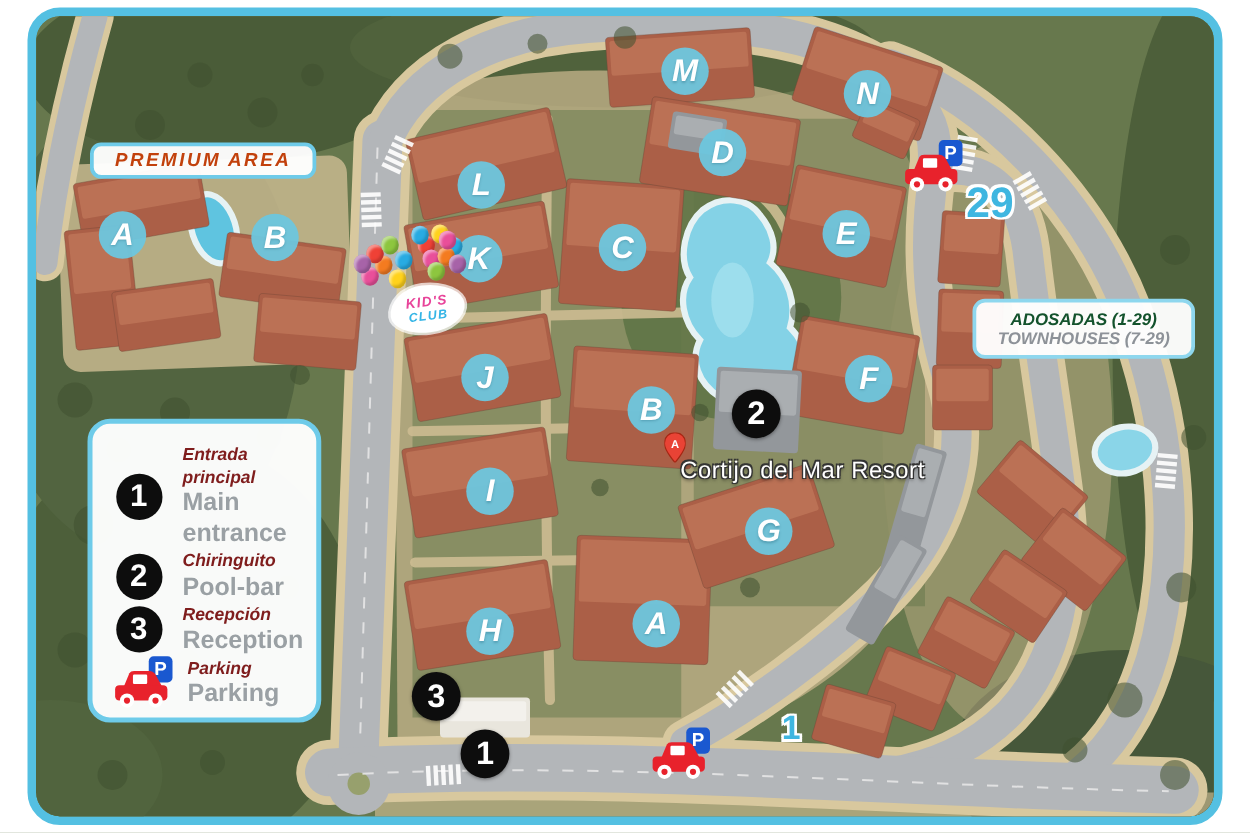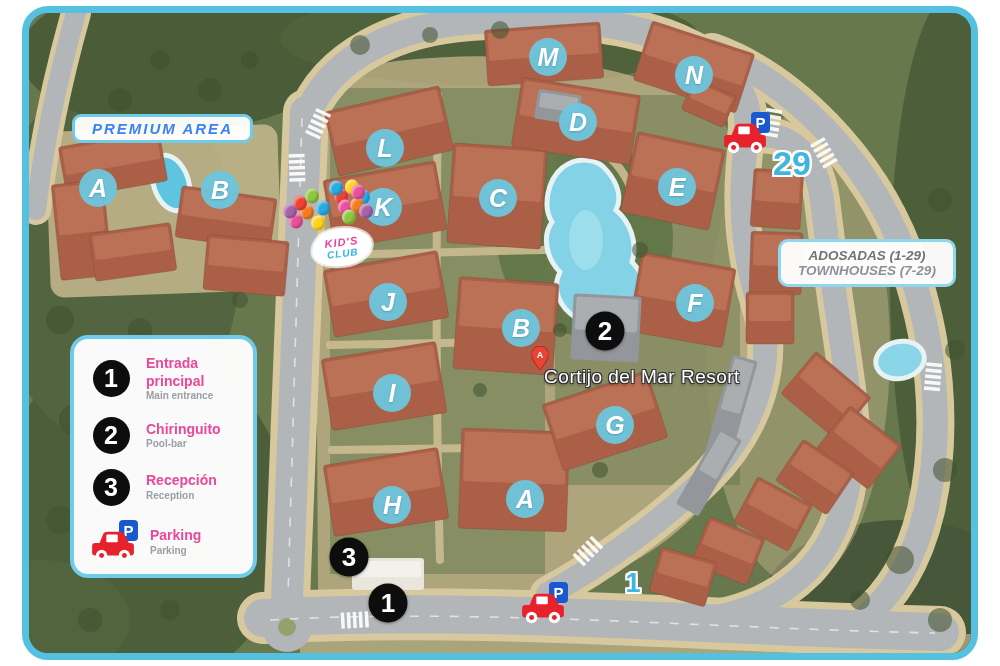--- a/index.html
+++ b/index.html
@@ -25,42 +25,42 @@
            display:flex; align-items:center; justify-content:center;
            transform:translate(-50%,-50%); box-shadow:0 1px 3px rgba(0,0,0,.4); }
   .onum { position:absolute; transform:translate(-50%,-50%); color:#3fb6e0; font-weight:800;
           text-shadow:-2px -2px 0 #fff, 2px -2px 0 #fff, -2px 2px 0 #fff, 2px 2px 0 #fff,
                       0 -2px 0 #fff, 0 2px 0 #fff, -2px 0 0 #fff, 2px 0 0 #fff; }
 
   .box-label { position:absolute; background:rgba(255,255,255,0.96); border:3px solid #6ecbe9;
                border-radius:10px; display:flex; flex-direction:column; align-items:center;
                justify-content:center; font-weight:bold; font-style:italic; }
   #premium-box { left:72px; top:114px; width:181px; height:29px; border-radius:9px; }
-  #premium-box .t1 { color:#3b82f6; font-size:15px; letter-spacing:2px; }
+  #premium-box .t1 { color:#c2410c; font-size:15px; letter-spacing:2px; }
   #adosadas-box { left:778px; top:239px; width:178px; height:48px; border-color:#8ed7ee; }
-  #adosadas-box .t1 { color:#737373; font-size:13.5px; }
+  #adosadas-box .t1 { color:#14532d; font-size:13.5px; }
   #adosadas-box .t2 { color:#8d9298; font-size:13.5px; }
 
   #resort-label { position:absolute; left:540px; top:366px; width:204px; text-align:center;
                   color:#fff; font-size:19px; font-weight:500; letter-spacing:.5px;
                   text-shadow:-1px -1px 0 #333, 1px -1px 0 #333, -1px 1px 0 #333, 1px 1px 0 #333,
                               0 2px 3px rgba(0,0,0,.6); }
   #map-pin { position:absolute; left:540px; top:346px; transform:translate(-50%,0); }
 
   
   #legend { position:absolute; left:70px; top:335px; width:187px; height:243px;
             background:rgba(255,255,255,0.97); border:4px solid #6ecbe9; border-radius:18px;
             padding:16px 12px 10px 14px; display:flex; flex-direction:column;
             justify-content:space-between; }
   .leg-row { display:flex; align-items:center; gap:12px; }
   .leg-icon { flex:0 0 46px; display:flex; align-items:center; justify-content:center; }
   .leg-circle { width:37px; height:37px; border-radius:50%; background:#0d0d0d; color:#fff;
                 font-weight:800; font-size:25px; display:flex; align-items:center; justify-content:center; }
-  .leg-title { color:#ec4899; font-weight:bold; font-size:14px; line-height:1.25; }
-  .leg-sub   { color:#9aa0a4; font-weight:bold; font-size:10px; line-height:1.25; }
+  .leg-title { color:#7f1d1d; font-weight:bold; font-size:14px; font-style:italic; line-height:1.25; }
+  .leg-sub   { color:#9aa0a4; font-weight:bold; font-size:20px; line-height:1.25; }
 
   
   .parking { position:relative; width:50px; height:44px; }
   .parking.abs { position:absolute; transform:translate(-50%,-50%); }
   .parking .pbadge { position:absolute; right:0; top:0; width:19px; height:21px; background:#1a58d0;
                      border-radius:4px; color:#fff; font-weight:800; font-size:15px;
                      display:flex; align-items:center; justify-content:center; }
   .parking svg { position:absolute; left:0; bottom:0; }
 
   

